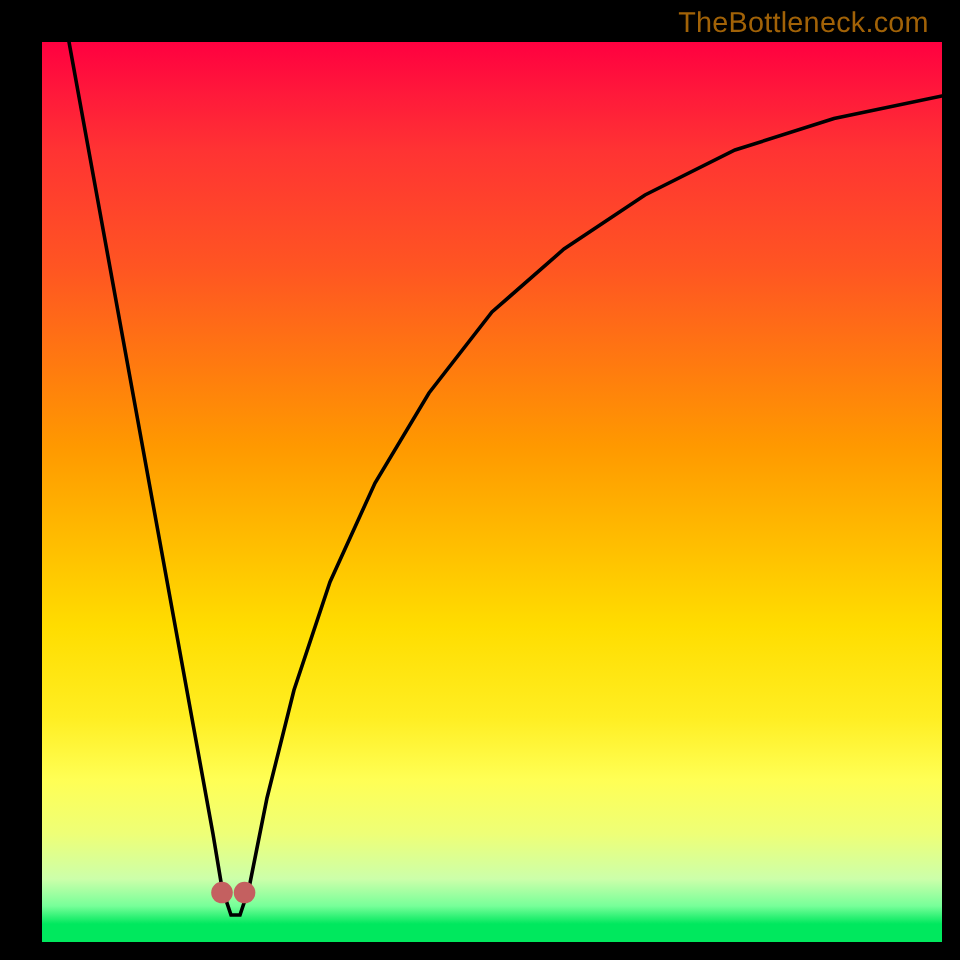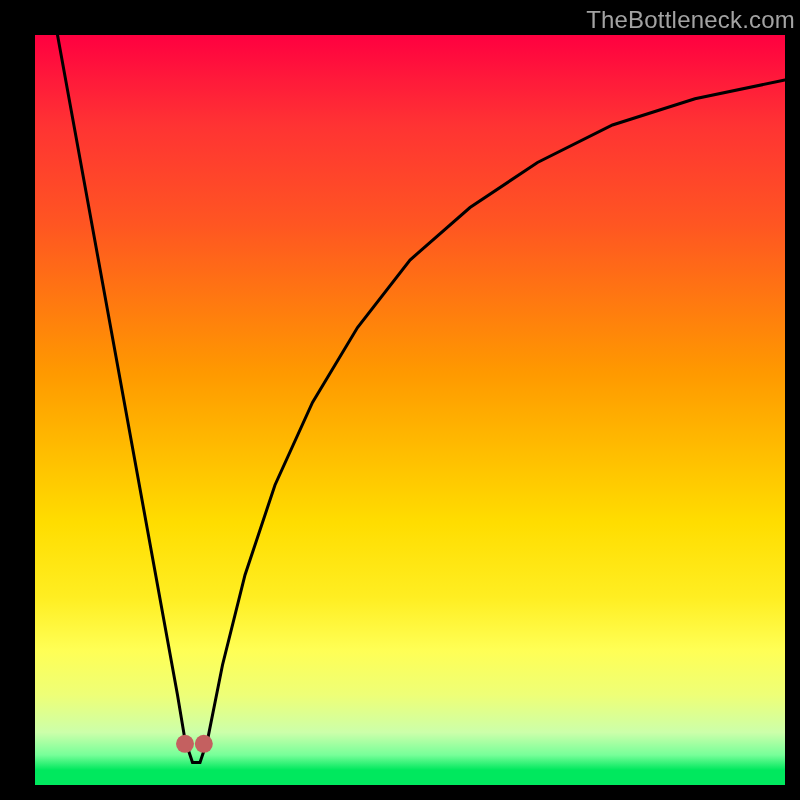--- a/index.html
+++ b/index.html
@@ -48,25 +48,25 @@
   }
   .curve-svg {
     position: absolute;
     left: 0; top: 0;
     width: 750px;
     height: 750px;
   }
   .watermark {
     position: absolute;
     top: 6px;
-    right: 5px;
+    right: 26px;
     font-family: Arial, Helvetica, sans-serif;
     font-size: 24px;
     font-weight: 400;
-    color: #a3a3a3;
+    color: #a16207;
     letter-spacing: 0.2px;
   }
   .marker {
     fill: #c46060;
     stroke: none;
   }
   .curve-path {
     fill: none;
     stroke: #000;
     stroke-width: 3;

